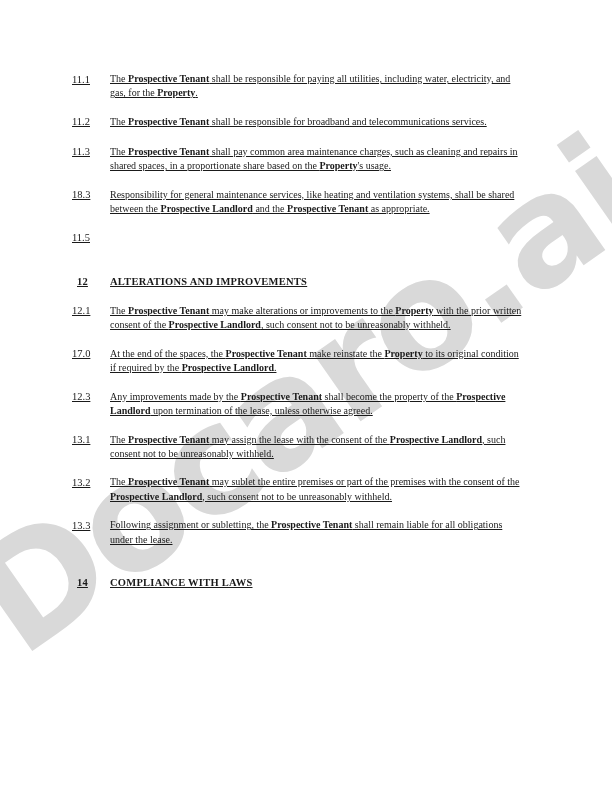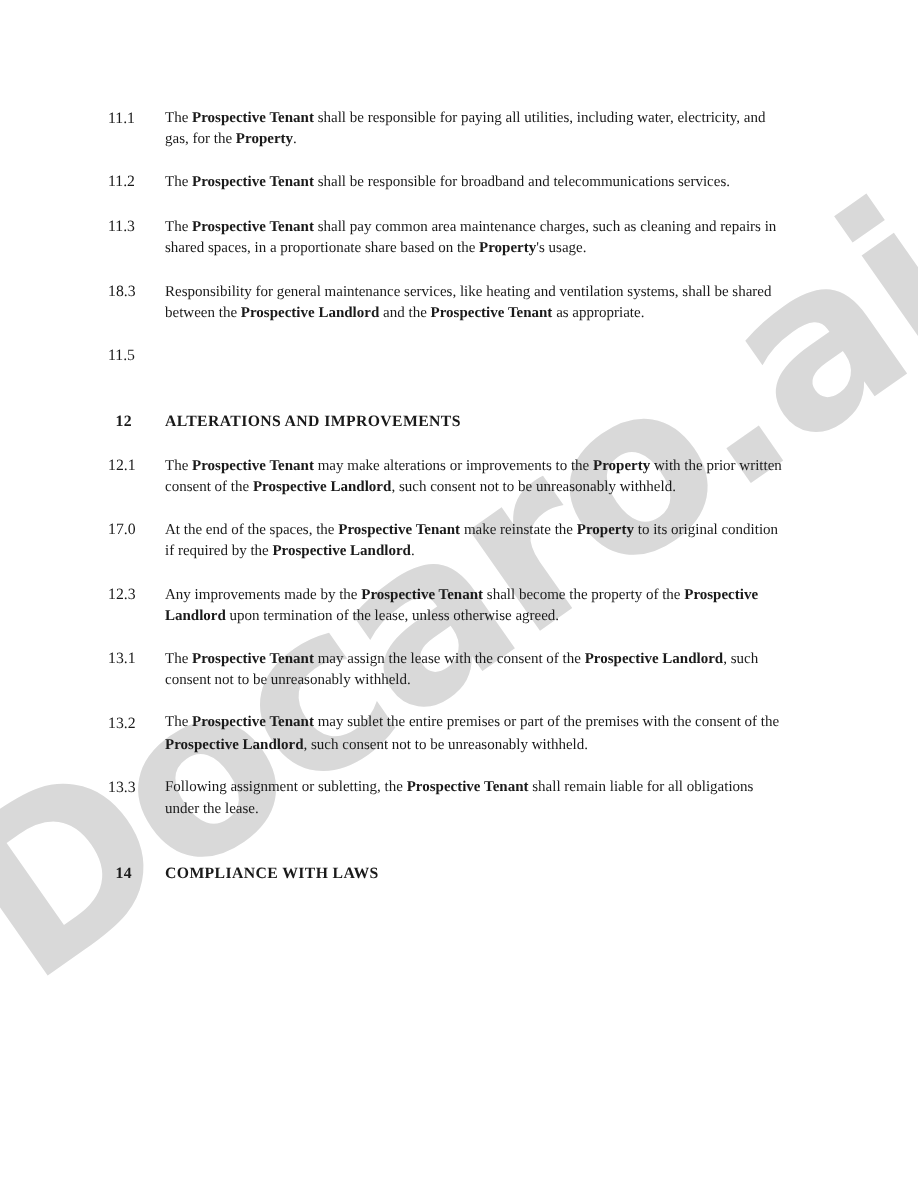--- a/index.html
+++ b/index.html
@@ -37,20 +37,21 @@
     color: #d9d9d9;
     white-space: nowrap;
     line-height: 1;
   }
 
   
   .doc {
     position: relative;
     z-index: 1;
     padding: 72px 90px 0 72px;
+    text-decoration: underline;
   }
 
   .clause {
     display: flex;
     align-items: flex-start;
     margin-bottom: 14.5px;
   }
   .clause-number {
     width: 38px;
     flex: 0 0 38px;

